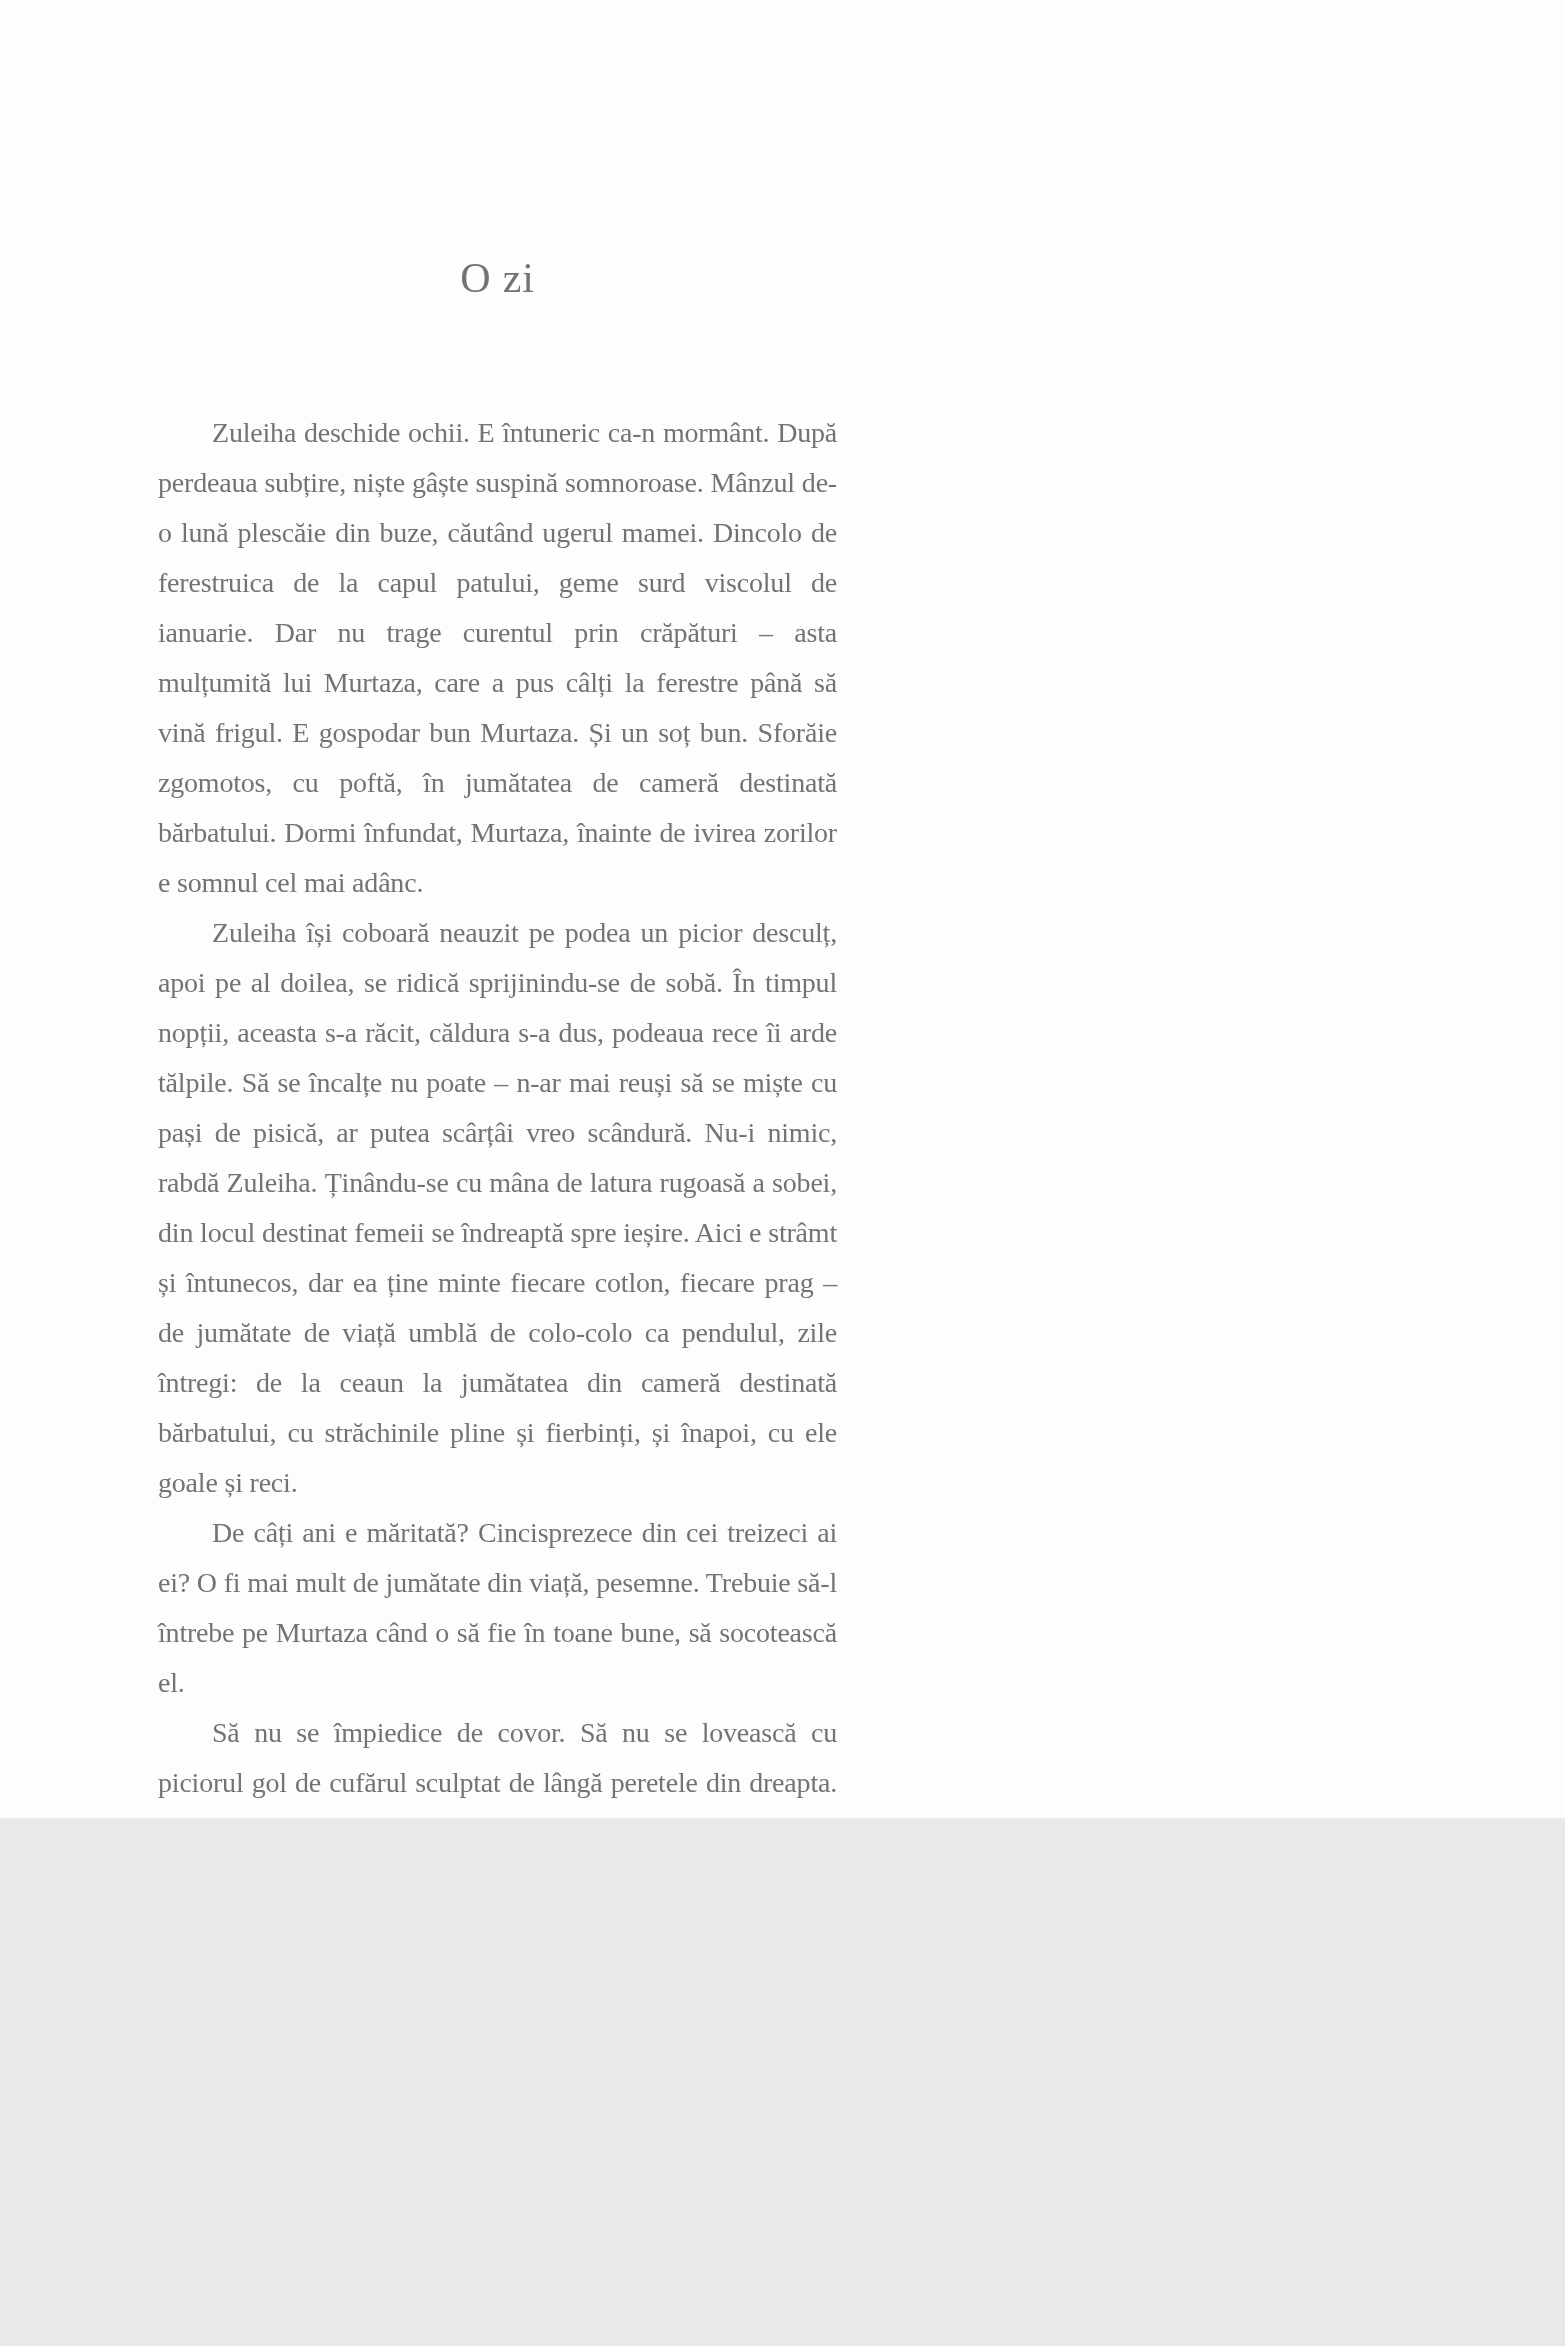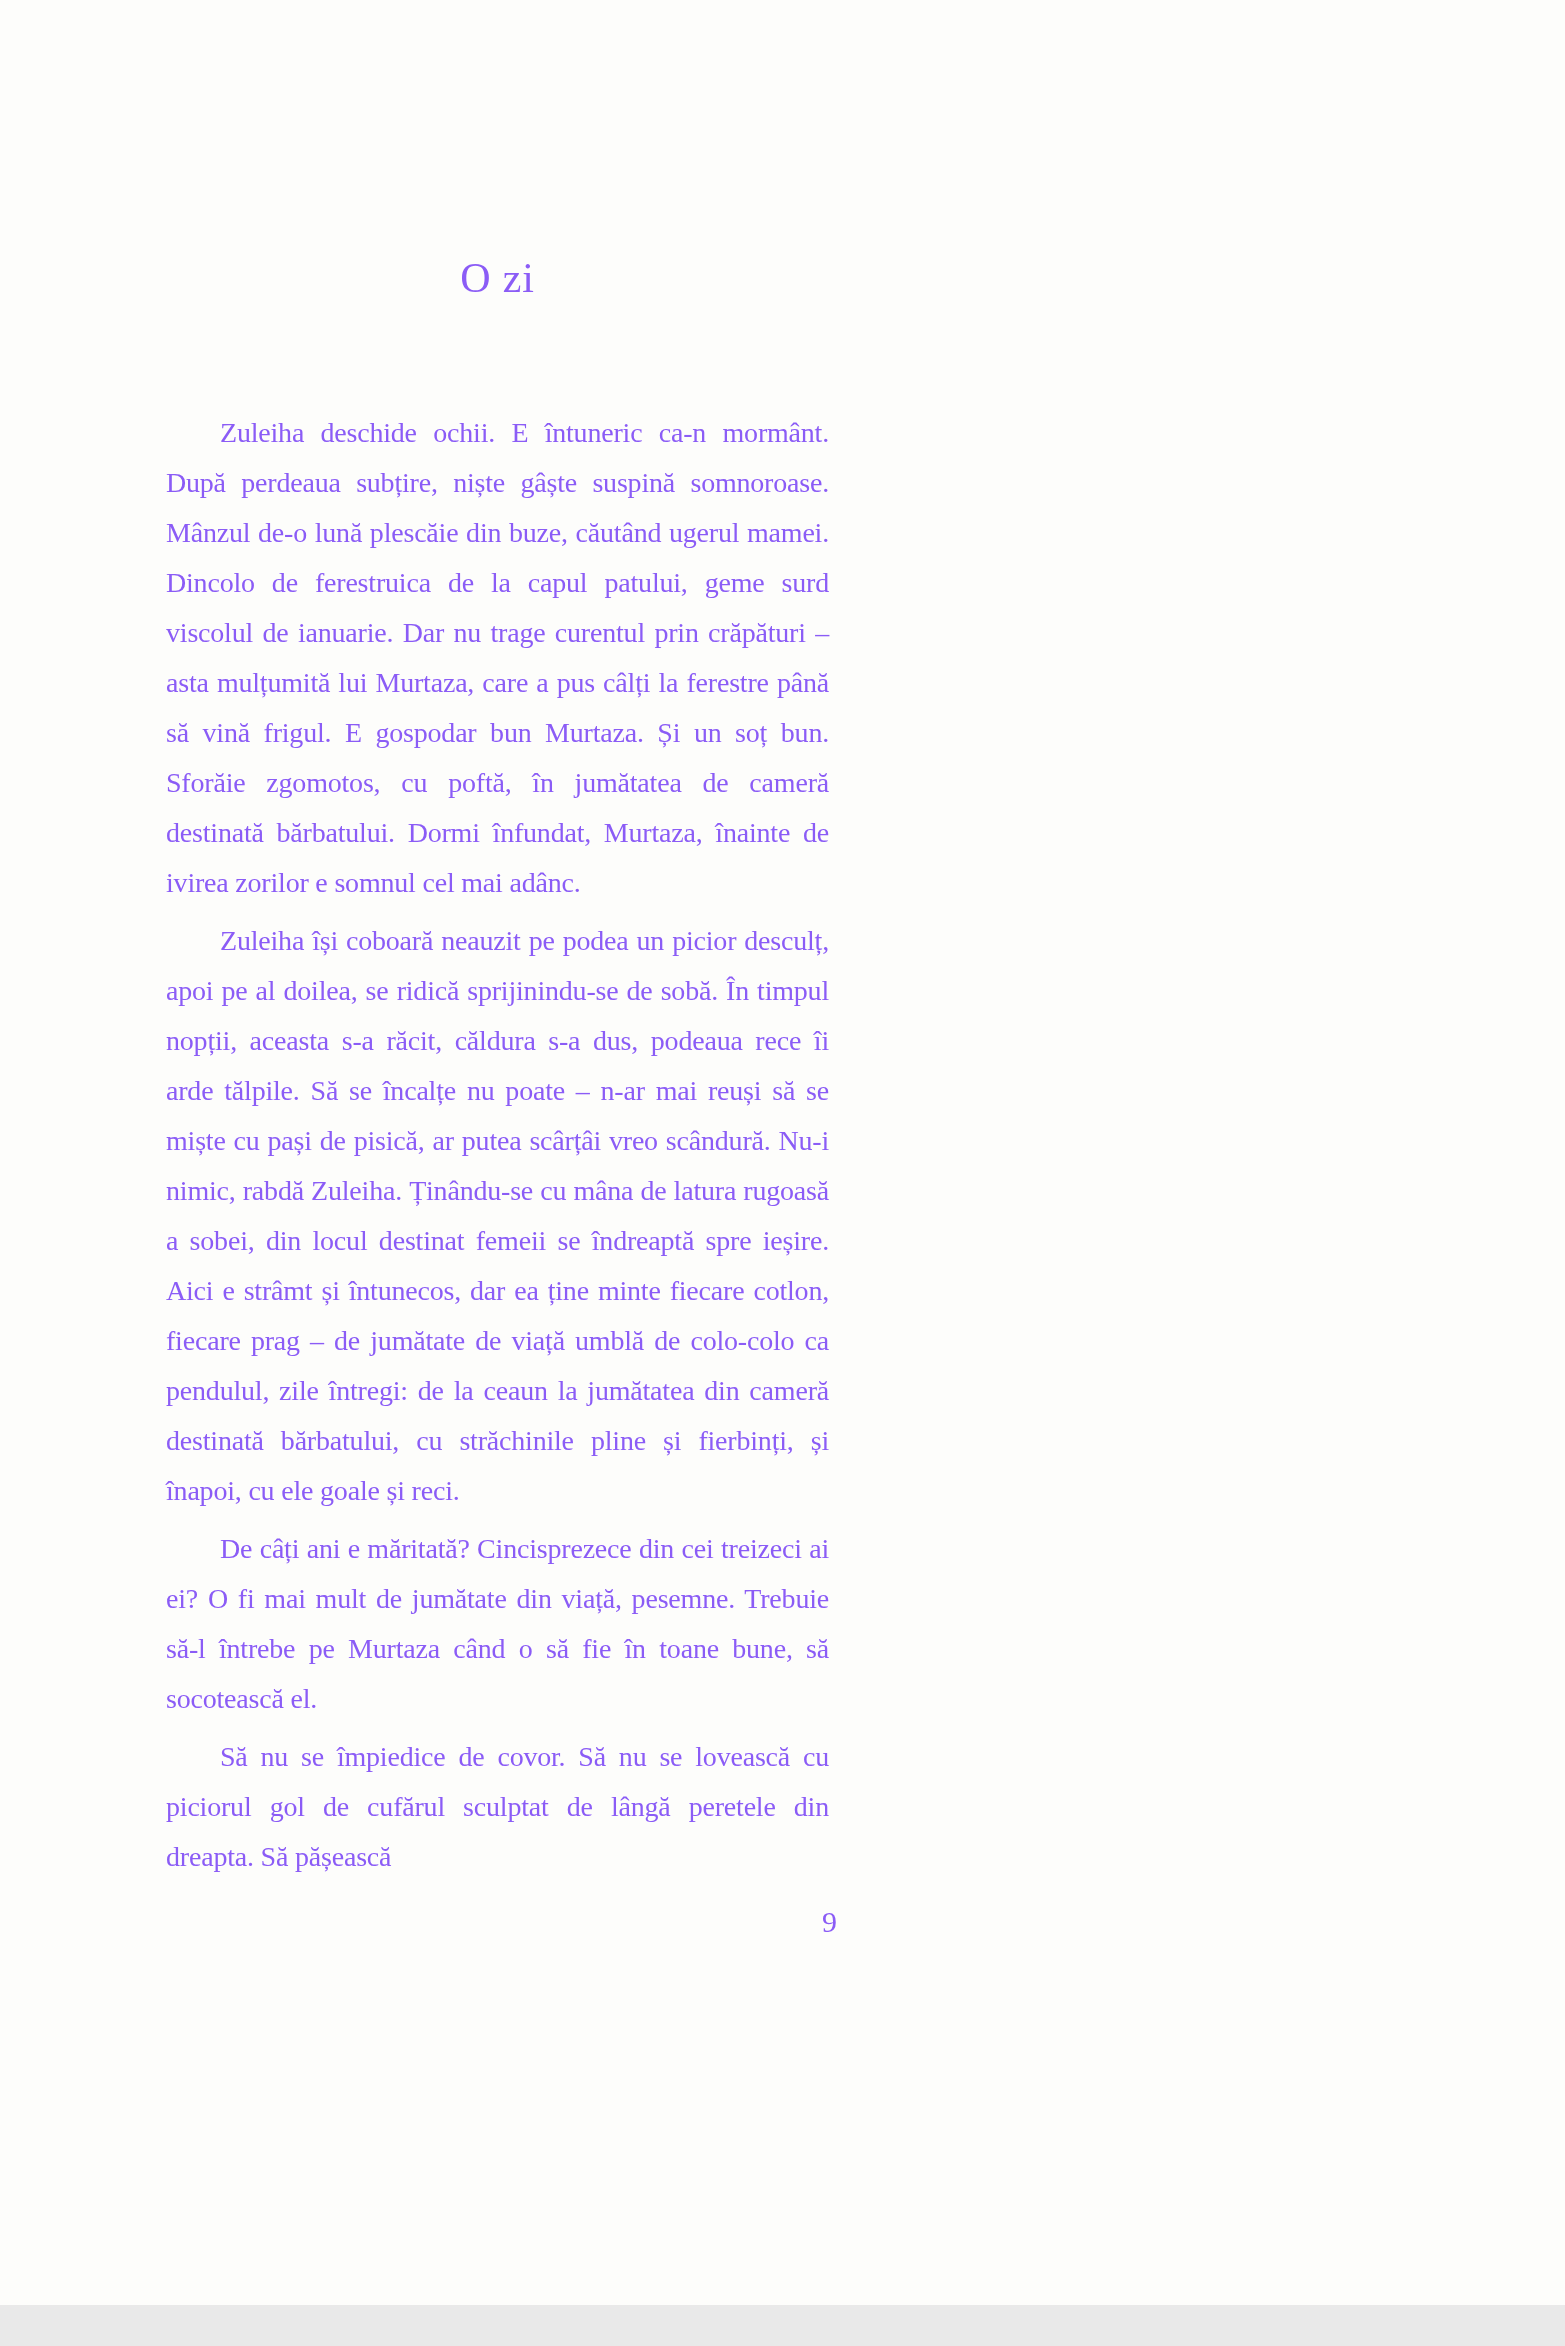--- a/index.html
+++ b/index.html
@@ -3,23 +3,23 @@
 <meta charset="utf-8">
 <style>
   html, body {
     margin: 0;
     padding: 0;
     background: #e9e9e9;
   }
   .page {
     position: relative;
     width: 1565px;
-    height: 2305px;
+    height: 1818px;
     background: #fdfdfb;
-    color: #8b5cf6;
+    color: #737373;
     font-family: "Liberation Serif", "DejaVu Serif", serif;
     overflow: hidden;
     margin: 0 auto;
   }
   .text-column {
     position: absolute;
     left: 158px;
     top: 254px;
     width: 679px;
   }
@@ -29,21 +29,21 @@
     text-align: center;
     letter-spacing: 0.9px;
     margin: 0 0 106px 0;
   }
   .body-paragraph {
     font-size: 28px;
     line-height: 50px;
     text-align: justify;
     text-indent: 54px;
     letter-spacing: -0.2px;
-    margin: 8px;
+    margin: 0;
     hyphens: auto;
     -webkit-hyphens: auto;
   }
   .page-number {
     font-size: 30px;
     line-height: 50px;
     text-align: right;
     margin-top: 15px;
   }
 </style>

